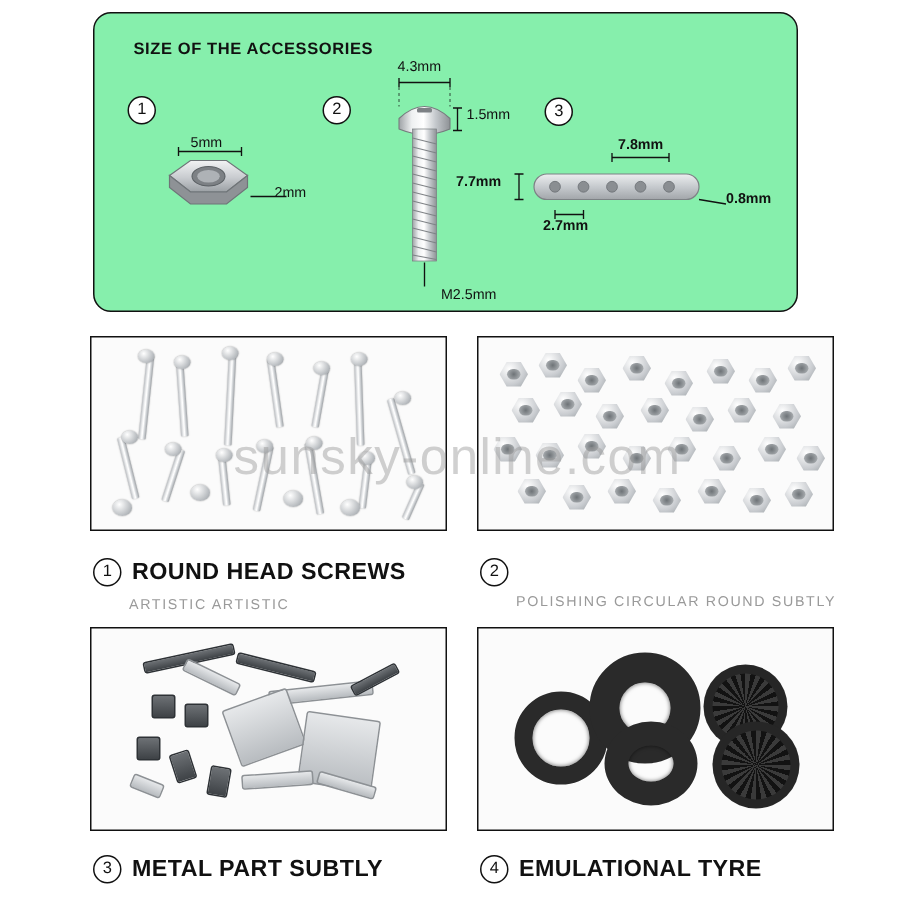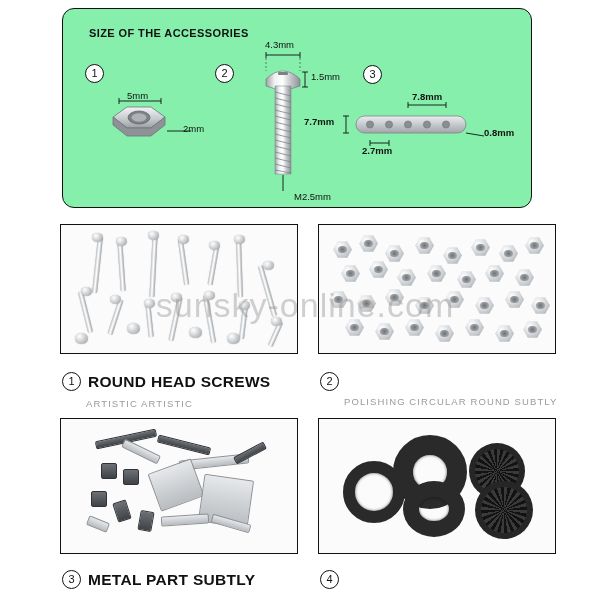--- a/index.html
+++ b/index.html
@@ -443,15 +443,16 @@
   </div>
   <div class="subcap s2">POLISHING CIRCULAR ROUND SUBTLY</div>
 
   <div class="caption c3">
     <span class="circ">3</span>
     <span class="cap-text">METAL PART SUBTLY</span>
   </div>
 
   <div class="caption c4">
     <span class="circ">4</span>
+    <span class="cap-text">EMULATIONAL TYRE</span>
   </div>
 
 </div>
 
 </body></html>

